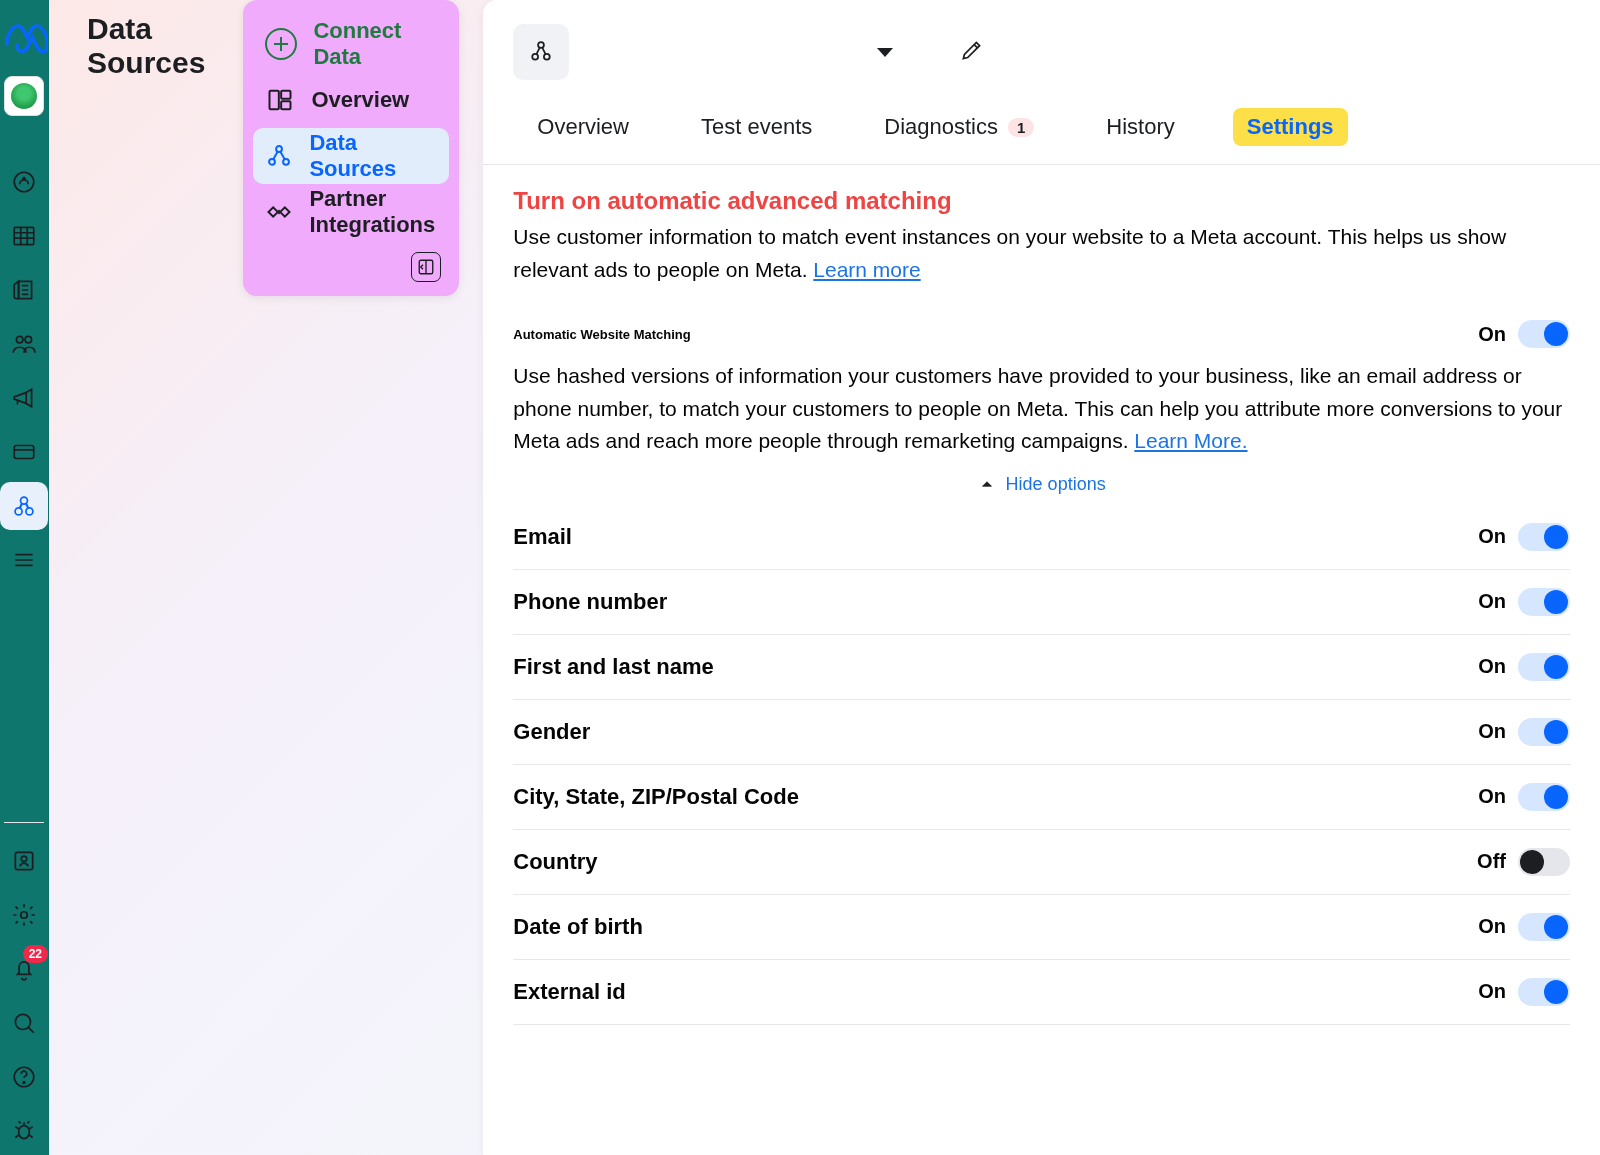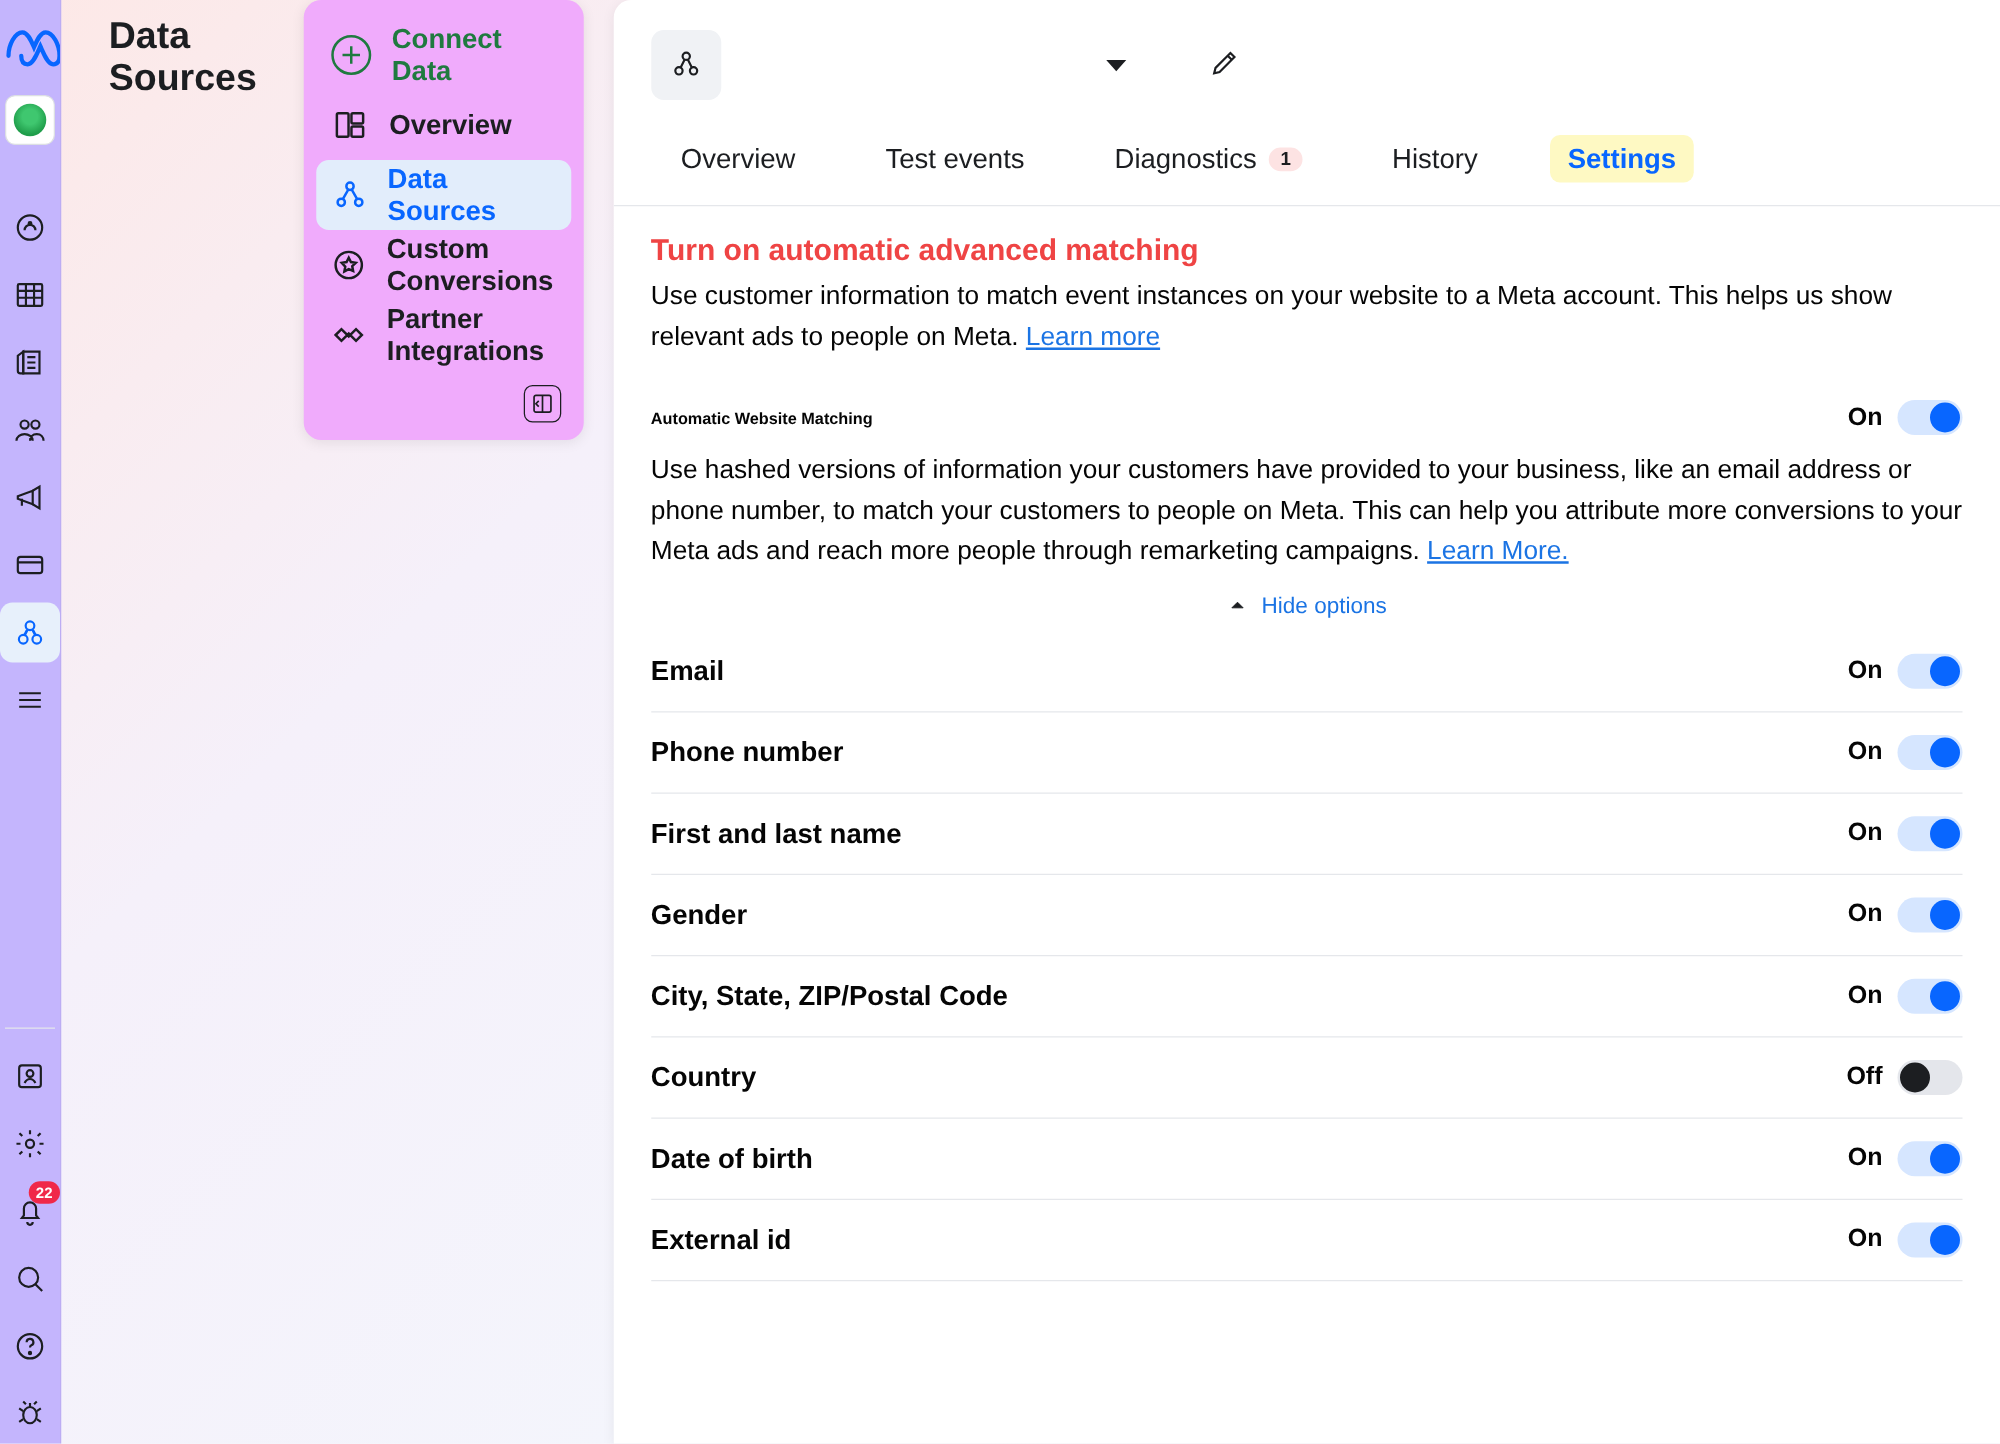--- a/index.html
+++ b/index.html
@@ -1,20 +1,20 @@
 <!DOCTYPE html>
 <html><head>
 <meta charset="utf-8">
 <style>
   * { box-sizing: border-box; margin: 0; padding: 0; }
   html, body { width: 1600px; height: 1155px; font-family: -apple-system, BlinkMacSystemFont, "Segoe UI", Helvetica, Arial, sans-serif; background: linear-gradient(135deg, #fde8e6 0%, #f5f0fa 30%, #f4f5fc 60%, #f5f1fa 100%); overflow: hidden; }
   .app { display: flex; width: 100%; height: 100%; }
 
   
-  .rail { width: 84px; background: #c4b5fd; display: flex; flex-direction: column; align-items: center; padding-top: 14px; gap: 6px; border-right: 1px solid rgba(0,0,0,0.04); }
+  .rail { width: 84px; background: #0f766e; display: flex; flex-direction: column; align-items: center; padding-top: 14px; gap: 6px; border-right: 1px solid rgba(0,0,0,0.04); }
   .rail .logo { width: 48px; height: 48px; display:flex; align-items:center; justify-content:center; margin-bottom: 8px; }
   .rail .avatar-box { width: 40px; height: 40px; border: 1px solid #dcdfe3; border-radius: 8px; background:#fff; display:flex; align-items:center; justify-content:center; margin-bottom: 36px; }
   .rail .avatar-inner { width:26px; height:26px; border-radius:50%; background: radial-gradient(circle at 50% 40%, #3fc76f 30%, #1f9d4a 70%);} 
   .rail-icon { width: 48px; height: 48px; border-radius: 10px; display:flex; align-items:center; justify-content:center; color:#1c1e21; cursor:pointer; position:relative; }
   .rail-icon.active { background:#e7f0fb; color:#0866ff; }
   .rail-icon svg { width:26px; height:26px; stroke:currentColor; fill:none; stroke-width:1.6; }
   .rail-sep { width: 40px; height:1px; background: #e4e6eb; margin: 8px 0; }
   .rail-spacer { flex: 1 1 auto; }
   .badge { position:absolute; top:0px; right:0px; background:#f02849; color:#fff; font-size:12px; font-weight:700; border-radius:10px; padding: 1px 6px; line-height:16px; }
 
@@ -41,21 +41,21 @@
   .panel-top { display:flex; align-items:center; gap: 28px; padding: 24px 30px 0 30px; }
   .chip-btn { width:56px; height:56px; border-radius:10px; background:#f0f2f5; display:flex; align-items:center; justify-content:center; cursor:pointer; }
   .chip-btn svg { width:28px; height:28px; stroke:#1c1e21; fill:none; stroke-width:1.5; }
   .caret { margin-left: 280px; cursor:pointer; }
   .caret-tri { width:0; height:0; border-left:8px solid transparent; border-right:8px solid transparent; border-top:9px solid #1c1e21; }
   .pencil { margin-left: 38px; cursor:pointer; }
   .pencil svg { width:26px; height:26px; stroke:#1c1e21; fill:none; stroke-width:1.6; }
 
   .tabs { display:flex; gap: 44px; padding: 28px 30px 18px 40px; align-items:center; }
   .tab { font-size:22px; color:#1c1e21; cursor:pointer; display:flex; align-items:center; gap:10px; padding:6px 14px; border-radius:8px; }
-  .tab.active { background:#fef9c3; color:#0866ff; font-weight:700; }
+  .tab.active { background:#fde047; color:#0866ff; font-weight:700; }
   .tab .count { background:#fde3e3; color:#1c1e21; font-size:15px; font-weight:600; border-radius:12px; padding:1px 9px; }
   .hr { height:1px; background:#e5e7eb; }
 
   .content { padding: 22px 30px 30px 30px; overflow:auto; flex:1 1 auto; }
   .sec-title { font-size:24px; font-weight:800; color:#ef4444; margin-bottom:6px; }
   .sec-sub { font-size:21px; color:#050505; line-height:1.55; }
   .sec-sub a { color:#1b74e4; text-decoration:underline; }
 
   .subhead-row { display:flex; align-items:center; justify-content:space-between; margin-top: 34px; }
   .subhead { font-size:13px; font-weight:800; color:#050505; }
@@ -221,29 +221,20 @@
                 <circle cx="6" cy="17" r="2.5"></circle>
                 <circle cx="18" cy="17" r="2.5"></circle>
                 <path d="M11 8l-4 7M13 8l4 7"></path>
               </svg>
             </span>
           <span>Data Sources</span>
         </div>
         <div class="side-item">
           <span class="icn">
               <svg viewBox="0 0 24 24">
-                <circle cx="12" cy="12" r="9"></circle>
-                <path d="M12 7l1.5 3 3.3.5-2.4 2.3.6 3.3L12 14.8l-3 1.6.6-3.3L7.2 10.5l3.3-.5z"></path>
-              </svg>
-            </span>
-          <span>Custom Conversions</span>
-        </div>
-        <div class="side-item">
-          <span class="icn">
-              <svg viewBox="0 0 24 24">
                 <path d="M3 12l4-4 5 5 5-5 4 4-4 4-5-5-5 5z"></path>
               </svg>
             </span>
           <span>Partner Integrations</span>
         </div>
         <div class="corner-btn">
           <svg viewBox="0 0 24 24">
               <rect x="3" y="3" width="18" height="18" rx="2"></rect>
               <path d="M12 3v18M8 9l-3 3 3 3"></path>
             </svg>

